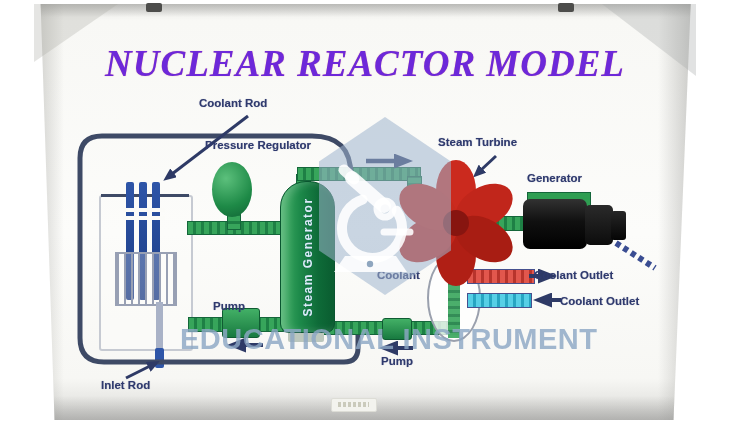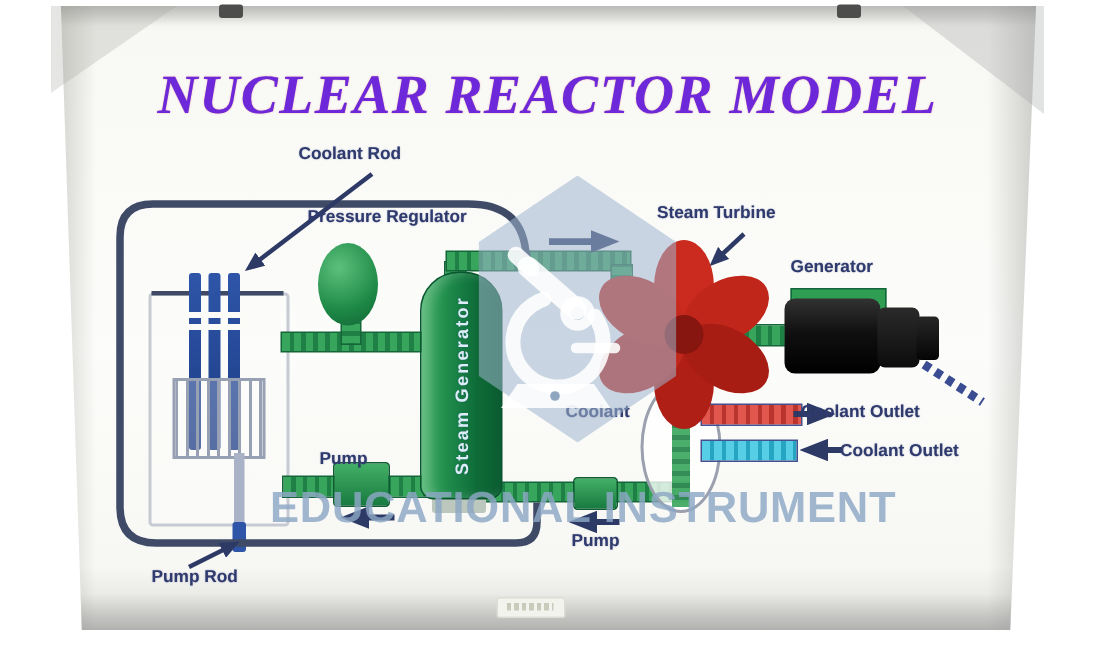--- a/index.html
+++ b/index.html
@@ -196,21 +196,21 @@
 
   <div class="lbl" style="left:199px;top:97px;">Coolant Rod</div>
   <div class="lbl" style="left:205px;top:139px;">Pressure Regulator</div>
   <div class="lbl" style="left:438px;top:136px;">Steam Turbine</div>
   <div class="lbl" style="left:527px;top:172px;">Generator</div>
   <div class="lbl" style="left:377px;top:269px;">Coolant</div>
   <div class="lbl" style="left:534px;top:269px;text-align:right;">Coolant Outlet</div>
   <div class="lbl" style="left:560px;top:295px;">Coolant Outlet</div>
   <div class="lbl" style="left:213px;top:300px;">Pump</div>
   <div class="lbl" style="left:381px;top:355px;">Pump</div>
-  <div class="lbl" style="left:101px;top:379px;">Pump Rod</div>
+  <div class="lbl" style="left:101px;top:379px;">Inlet Rod</div>
 
   <div class="sticker">
     <div class="smudge"></div>
   </div>
 
   <div class="wm-hex"></div>
   <svg width="730" height="444" viewBox="0 0 730 444">
     <g stroke="rgba(255,255,255,0.88)" fill="none" stroke-linecap="round">
       <line x1="344" y1="170" x2="354" y2="179" stroke-width="11"></line>
       <line x1="352" y1="178" x2="384" y2="206" stroke-width="14"></line>

